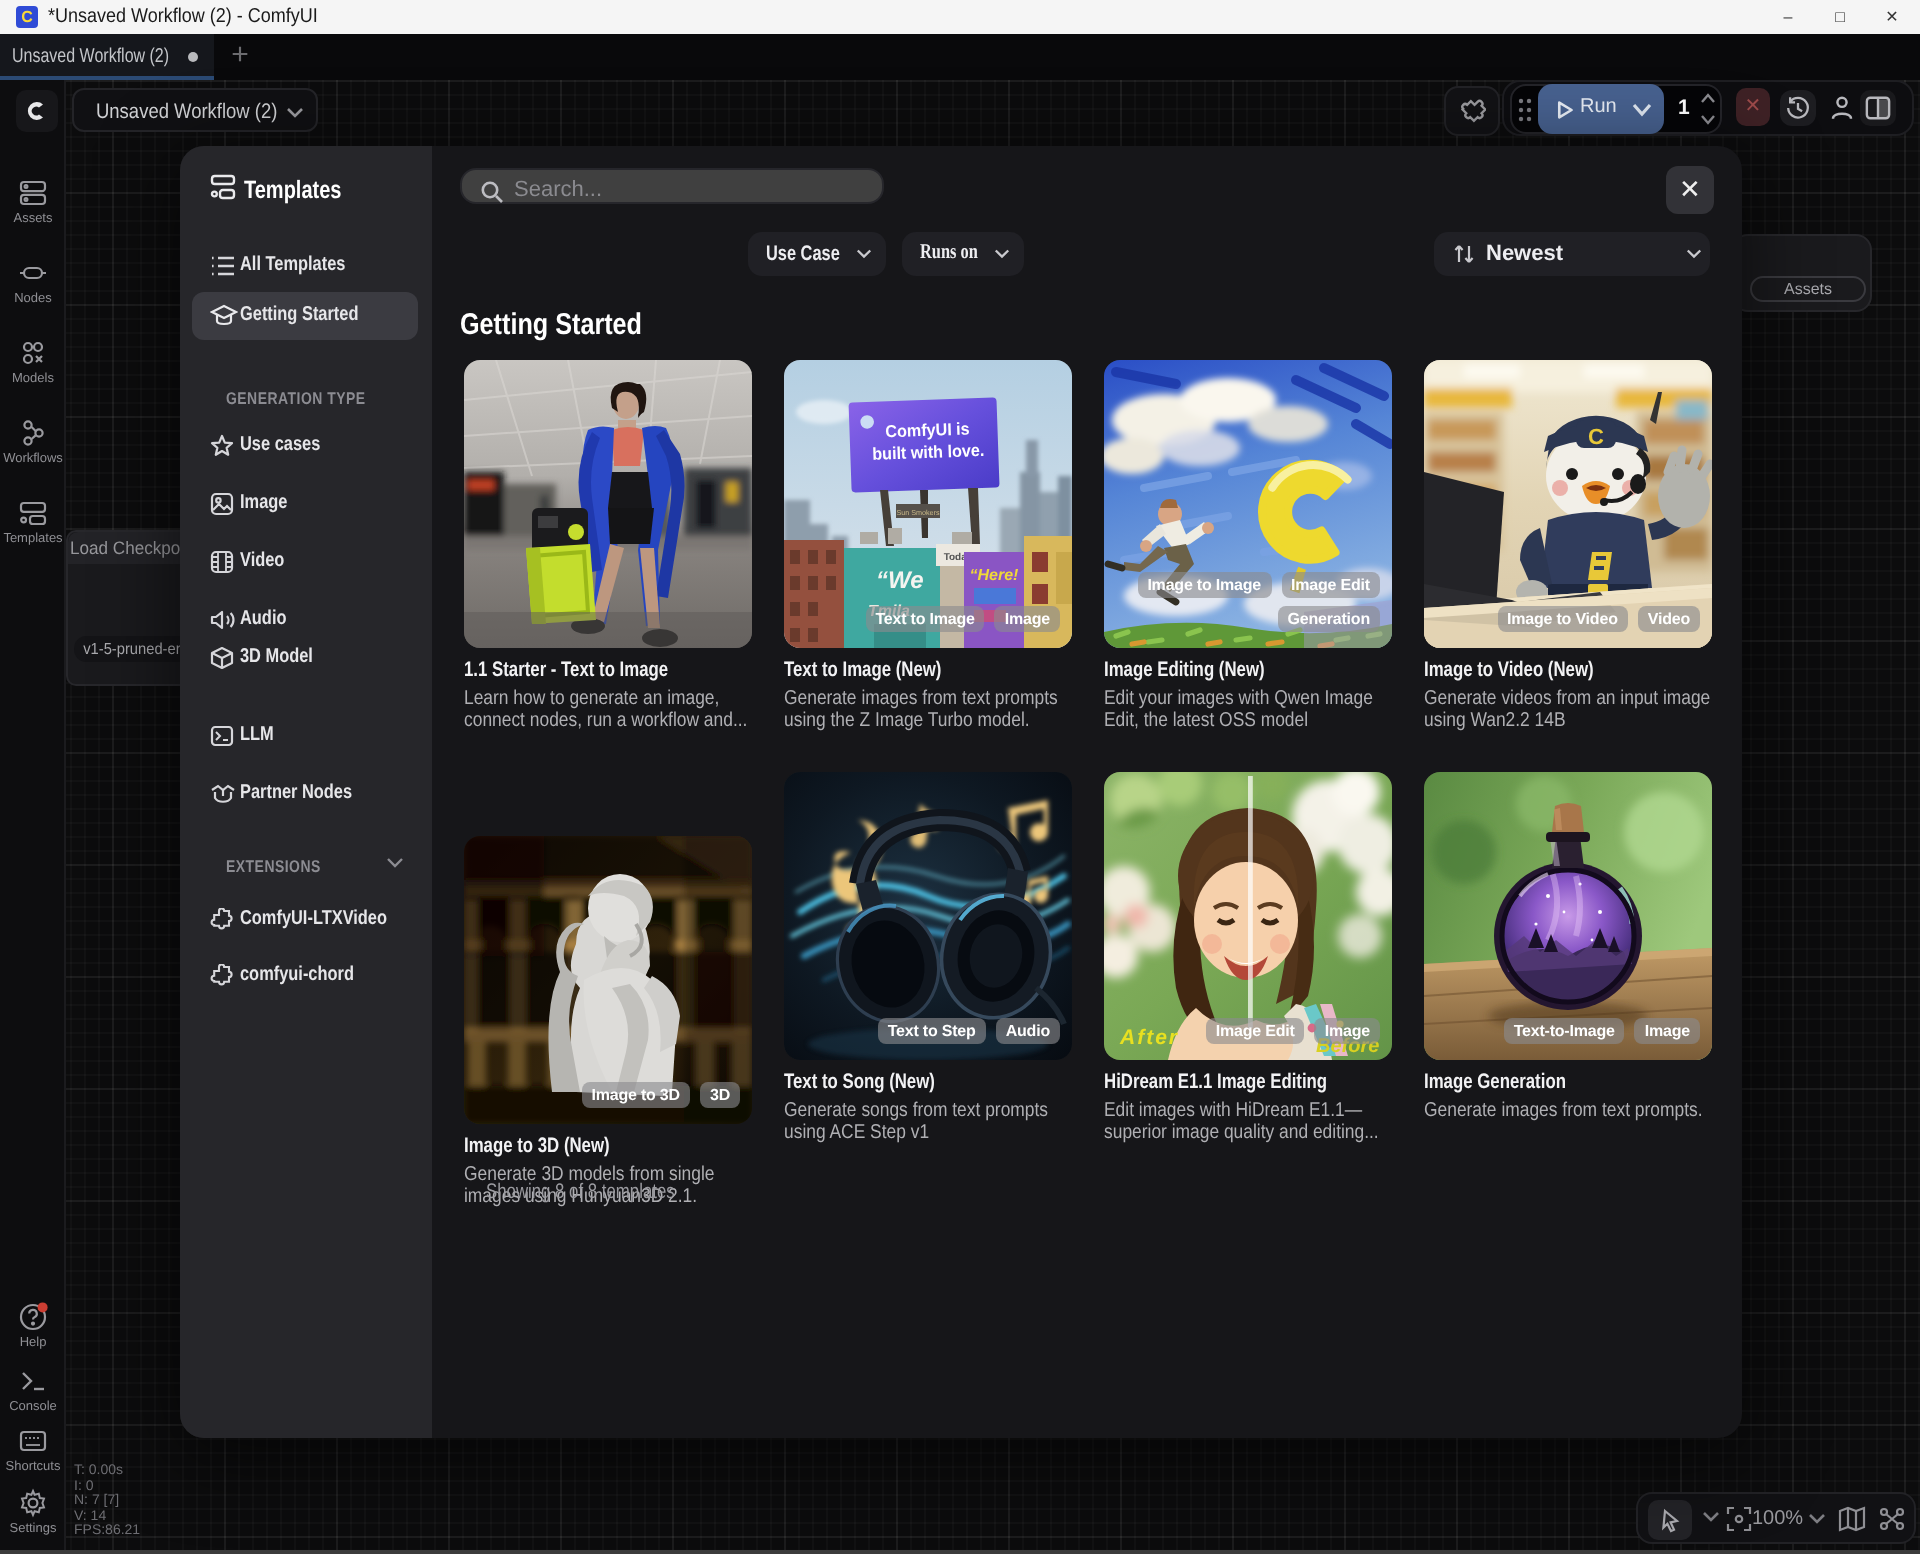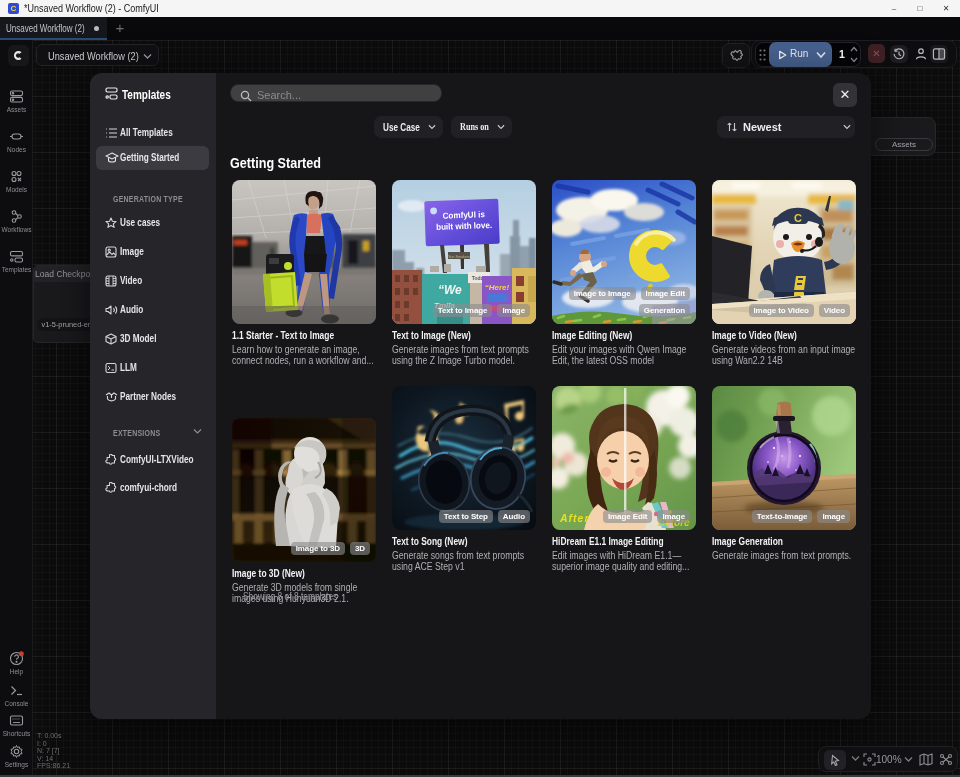--- a/index.html
+++ b/index.html
@@ -384,21 +384,21 @@
       <div class="mitem abs" style="top:225px;">
           <svg width="13" height="12" viewBox="0 0 13 12">
             <g stroke="#d6d6da" stroke-width="1.1" fill="none">
               <path d="M1 4.5 L3 4.5 L6 2 L6 10 L3 7.5 L1 7.5 Z" stroke-linejoin="round"></path>
               <path d="M8.5 4 A3 3 0 0 1 8.5 8"></path>
               <path d="M10.3 2.5 A5 5 0 0 1 10.3 9.5"></path>
             </g>
           </svg>
           <div class="txt">Audio</div>
         </div>
-      <div class="mitem abs" style="top:254px;text-align:right;">
+      <div class="mitem abs" style="top:244px;text-align:right;">
           <svg width="12" height="12" viewBox="0 0 12 12">
             <g stroke="#d6d6da" stroke-width="1.1" fill="none" stroke-linejoin="round">
               <path d="M6 1 L11 3.5 L11 8.5 L6 11 L1 8.5 L1 3.5 Z"></path>
               <path d="M1 3.5 L6 6 L11 3.5 M6 6 L6 11"></path>
             </g>
           </svg>
           <div class="txt">3D Model</div>
         </div>
       <div class="mitem abs" style="top:283px;">
           <svg width="12" height="12" viewBox="0 0 12 12">

